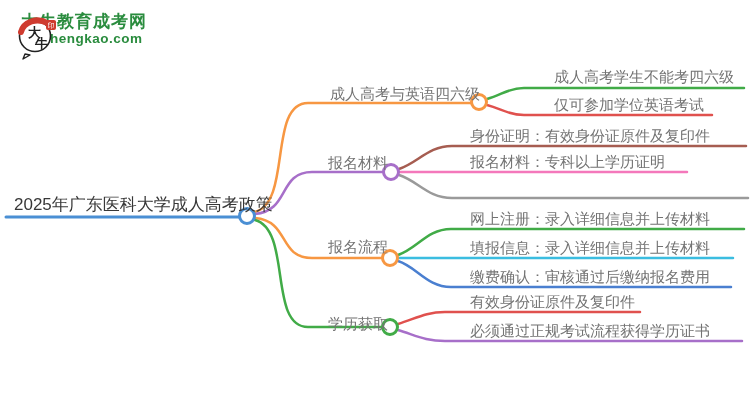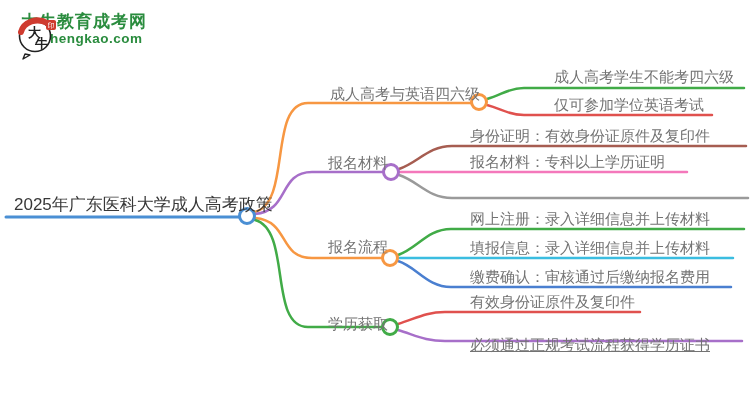--- a/index.html
+++ b/index.html
@@ -76,15 +76,15 @@
   <div class="label" style="left:554px;top:96px;">仅可参加学位英语考试</div>
 
   <div class="label" style="left:470px;top:127px;">身份证明：有效身份证原件及复印件</div>
   <div class="label" style="left:470px;top:153px;">报名材料：专科以上学历证明</div>
 
   <div class="label" style="left:470px;top:210px;">网上注册：录入详细信息并上传材料</div>
   <div class="label" style="left:470px;top:239px;text-align:right;">填报信息：录入详细信息并上传材料</div>
   <div class="label" style="left:470px;top:268px;text-align:right;">缴费确认：审核通过后缴纳报名费用</div>
 
   <div class="label" style="left:470px;top:293px;">有效身份证原件及复印件</div>
-  <div class="label" style="left:470px;top:336px;text-decoration:underline;">必须通过正规考试流程获得学历证书</div>
+  <div class="label" style="left:470px;top:322px;">必须通过正规考试流程获得学历证书</div>
 
 </div>
 
 </body></html>

